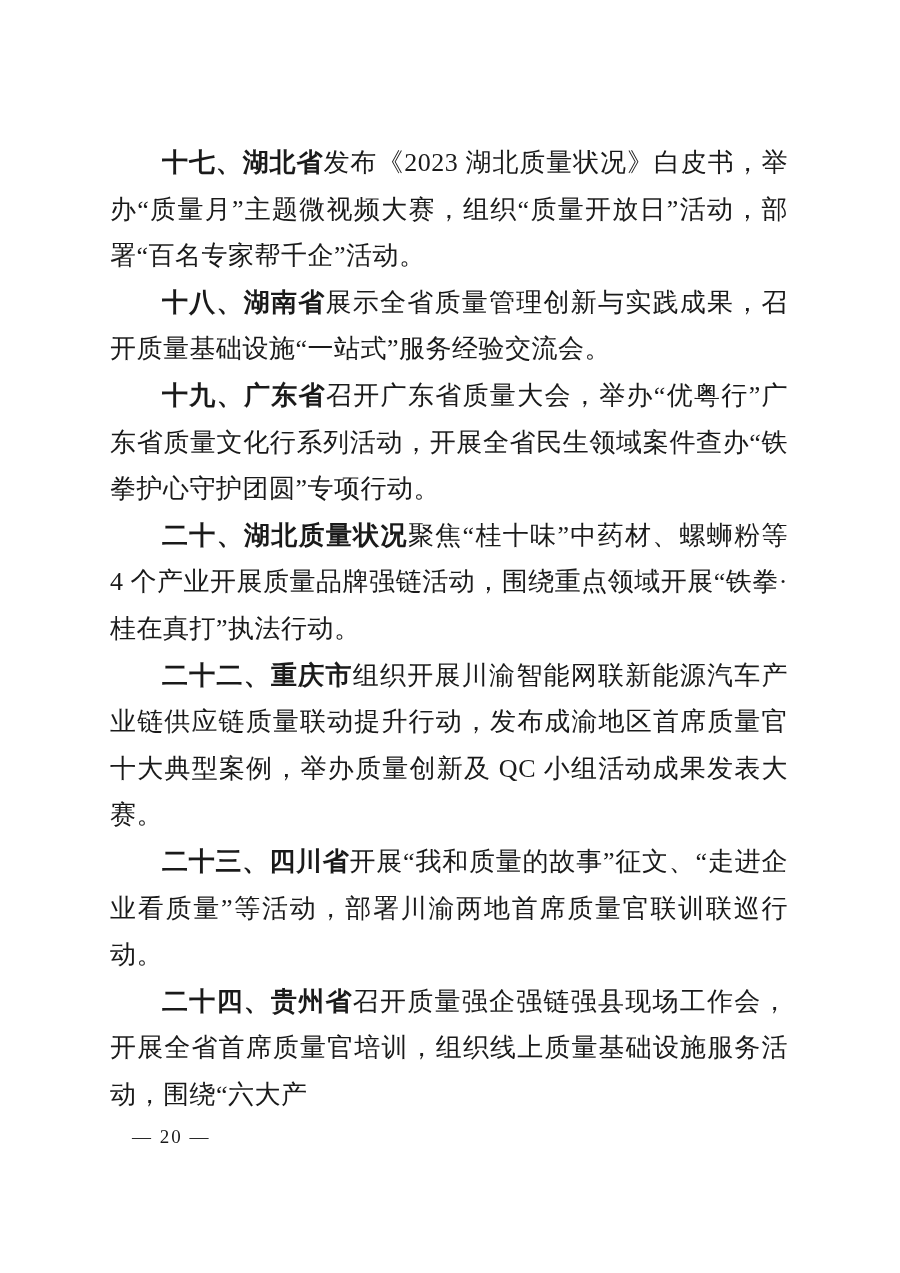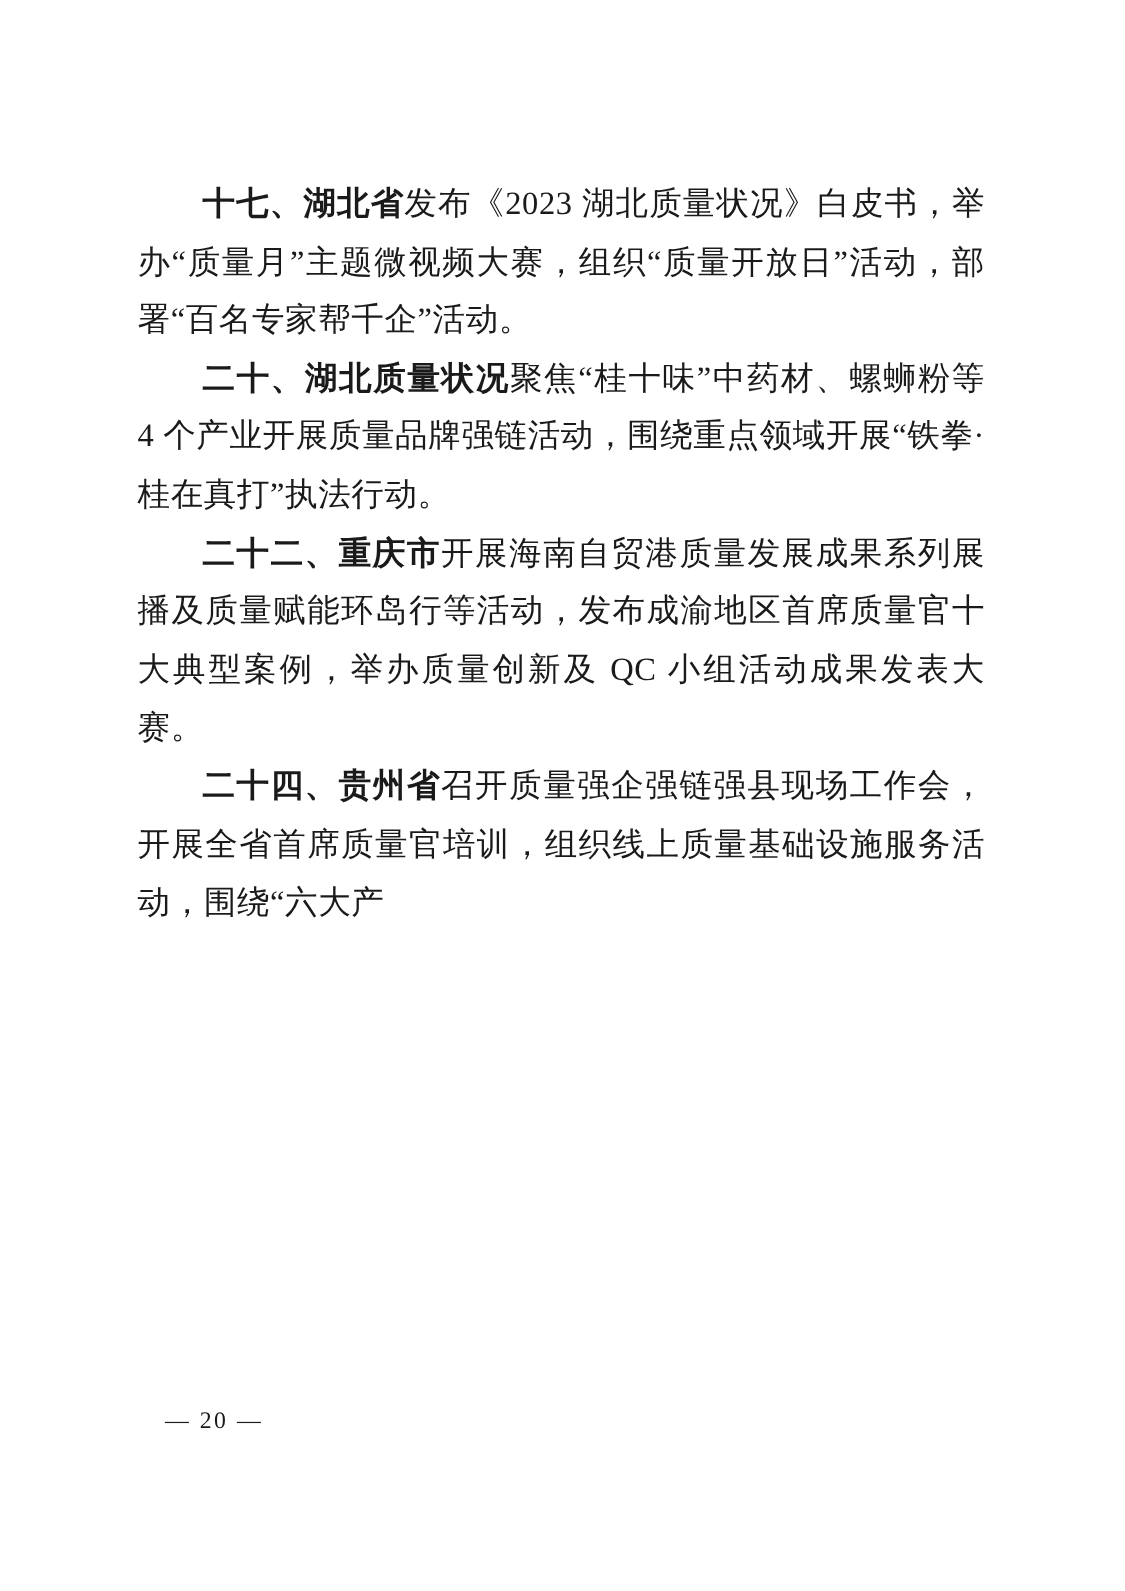--- a/index.html
+++ b/index.html
@@ -50,27 +50,30 @@
 </style>
 </head>
 <body>
 
 <div class="page">
 
   <div class="content">
 
     <p class="para"><span class="para-head">十七、湖北省</span><span>发布《2023 湖北质量状况》白皮书，举办“质量月”主题微视频大赛，组织“质量开放日”活动，部署“百名专家帮千企”活动。</span></p>
 
+    <p class="para"><span class="para-head">十八、湖南省</span><span>展示全省质量管理创新与实践成果，召开质量基础设施“一站式”服务经验交流会。</span></p>
 
+    <p class="para"><span class="para-head">十九、广东省</span><span>召开广东省质量大会，举办“优粤行”广东省质量文化行系列活动，开展全省民生领域案件查办“铁拳护心守护团圆”专项行动。</span></p>
 
     <p class="para"><span class="para-head">二十、湖北质量状况</span><span>聚焦“桂十味”中药材、螺蛳粉等 4 个产业开展质量品牌强链活动，围绕重点领域开展“铁拳·桂在真打”执法行动。</span></p>
 
 
-    <p class="para"><span class="para-head">二十二、重庆市</span><span>开展海南自贸港质量发展成果系列展播及质量赋能环岛行等活动，发布成渝地区首席质量官十大典型案例，举办质量创新及 QC 小组活动成果发表大赛。</span></p>
+    <p class="para"><span class="para-head">二十二、重庆市</span><span>组织开展川渝智能网联新能源汽车产业链供应链质量联动提升行动，发布成渝地区首席质量官十大典型案例，举办质量创新及 QC 小组活动成果发表大赛。</span></p>
 
+    <p class="para"><span class="para-head">二十三、四川省</span><span>开展“我和质量的故事”征文、“走进企业看质量”等活动，部署川渝两地首席质量官联训联巡行动。</span></p>
 
     <p class="para"><span class="para-head">二十四、贵州省</span><span>召开质量强企强链强县现场工作会，开展全省首席质量官培训，组织线上质量基础设施服务活动，围绕“六大产</span></p>
 
   </div>
 
   <div class="page-footer">— 20 —</div>
 
 </div>
 
 </body></html>

